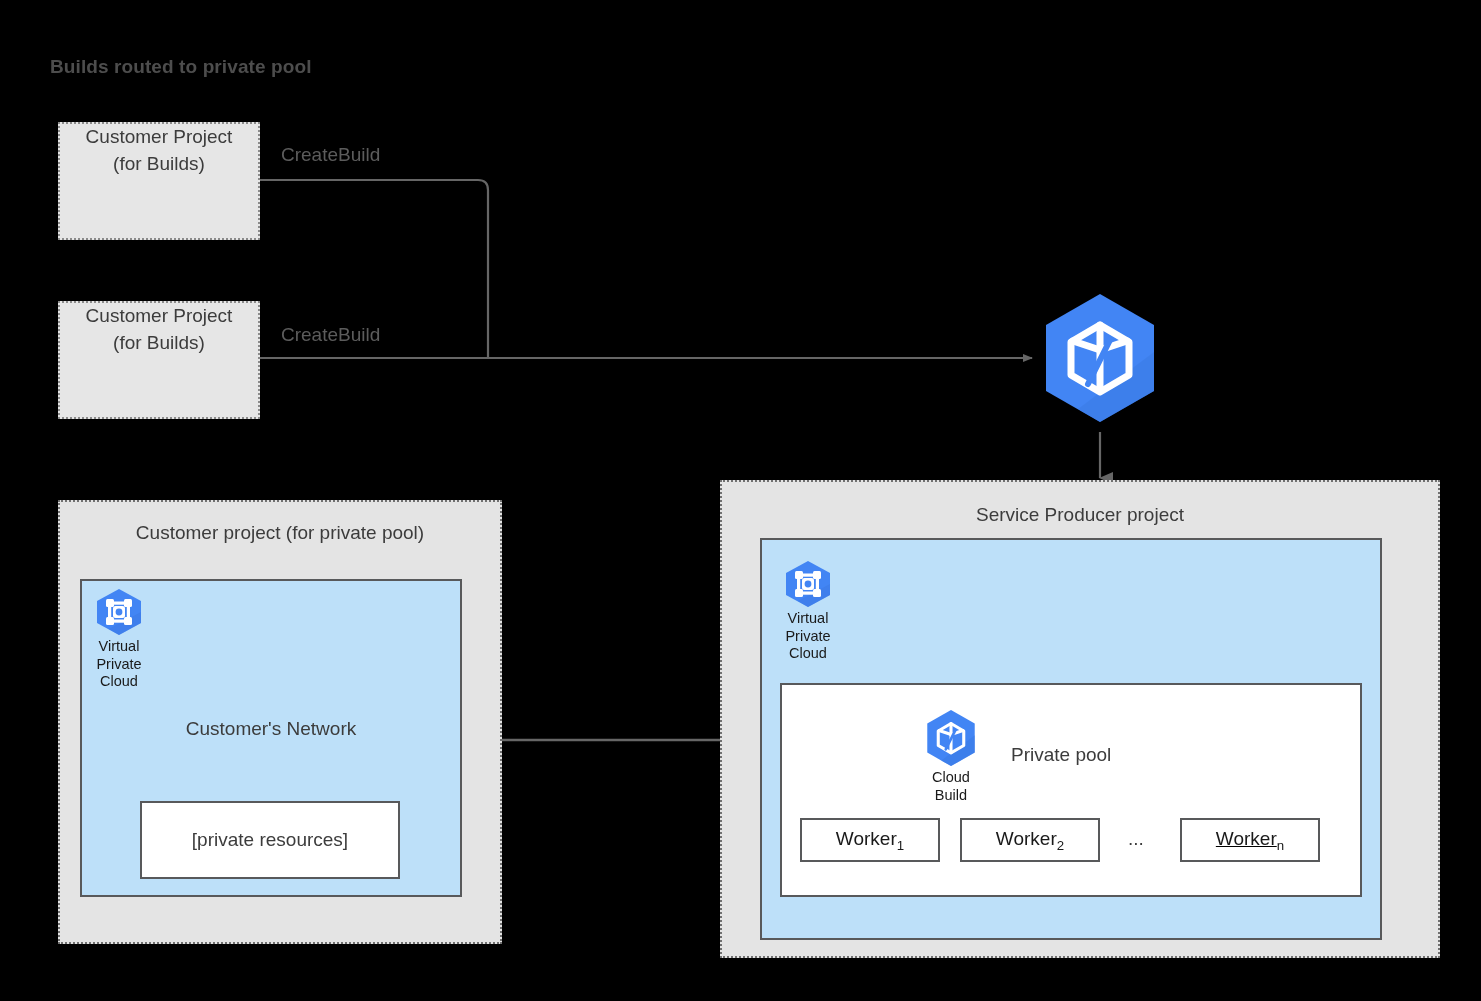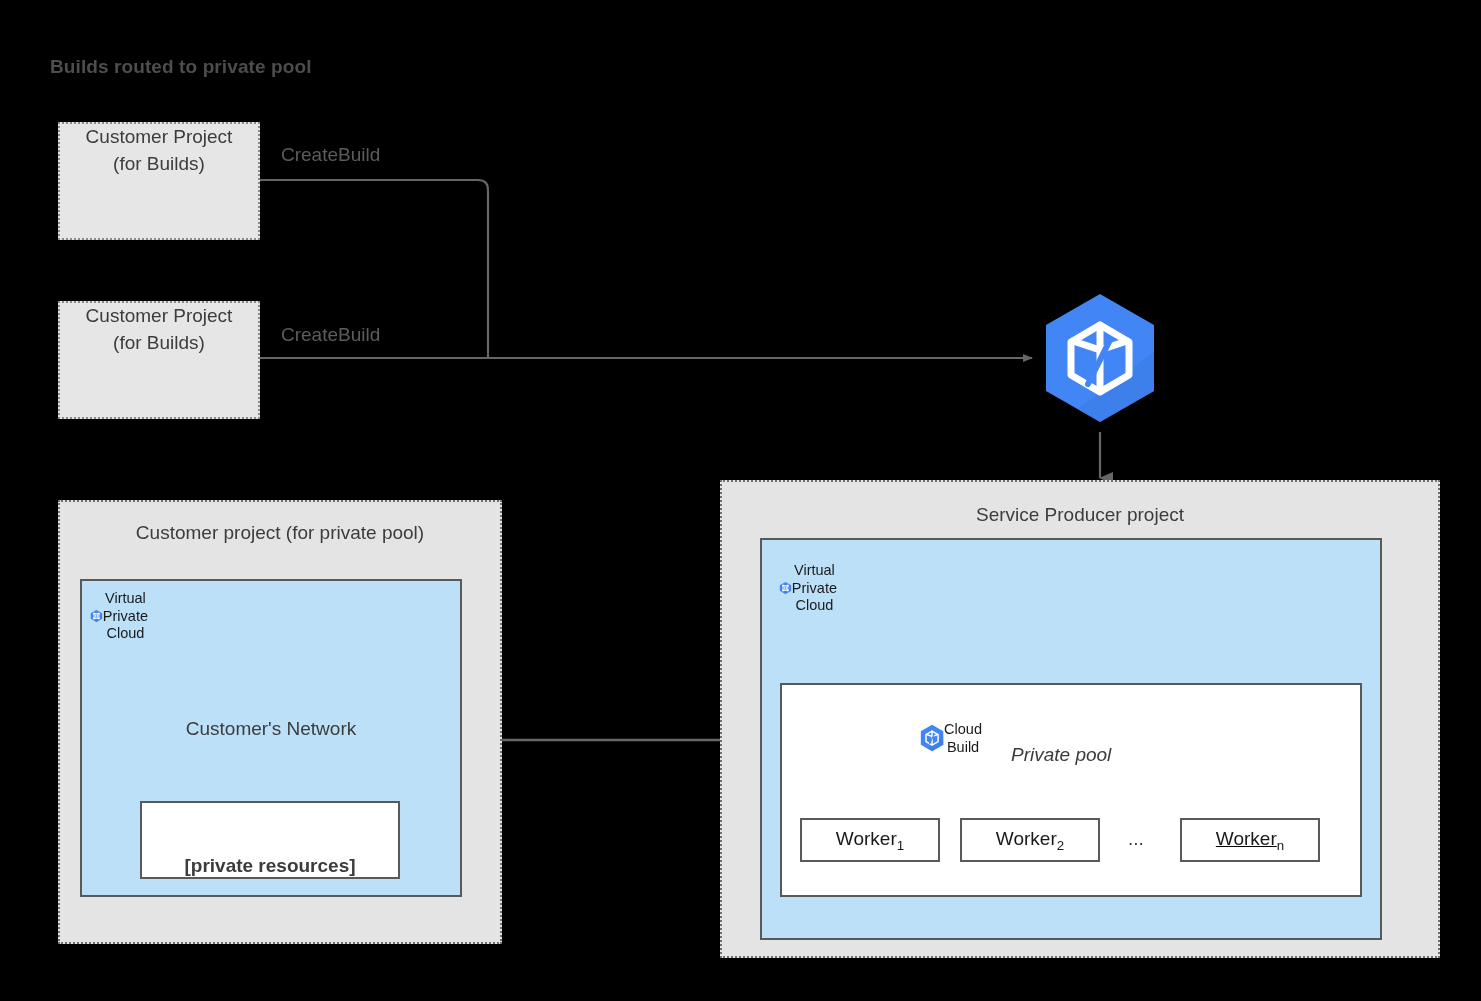--- a/index.html
+++ b/index.html
@@ -66,42 +66,41 @@
     background: #bde0f9;
     border: 2px solid #58595b;
     box-sizing: border-box;
   }
   .white-box {
     position: absolute;
     background: #ffffff;
     border: 2px solid #58595b;
     box-sizing: border-box;
     display: flex;
-    align-items: flex-end;
+    align-items: center;
     justify-content: center;
-    font-weight: bold;
   }
   .white-box-label {
     font-size: 19px;
     color: #3c3c3c;
     white-space: nowrap;
   }
   .network-label {
     position: absolute;
     font-size: 19px;
     color: #3c3c3c;
     white-space: nowrap;
     text-align: center;
   }
 
   
   .icon-block {
     position: absolute;
     display: flex;
-    flex-direction: row;
+    flex-direction: column;
     align-items: center;
   }
   .icon-caption {
     font-size: 14.5px;
     color: #1a1a1a;
     line-height: 1.22;
     text-align: center;
     margin-top: 2px;
     white-space: nowrap;
   }
@@ -139,21 +138,20 @@
   .ellipsis {
     position: absolute;
     font-size: 19px;
     color: #3c3c3c;
   }
   .pool-label {
     position: absolute;
     font-size: 19px;
     color: #3c3c3c;
     white-space: nowrap;
-    font-style: italic;
   }
 </style>
 </head>
 <body>
 
 <div id="canvas">
 
   <div class="diagram-title">Builds routed to private pool</div>
 
   <svg class="conn" width="1481" height="1001" style="left:0; top:0;">

